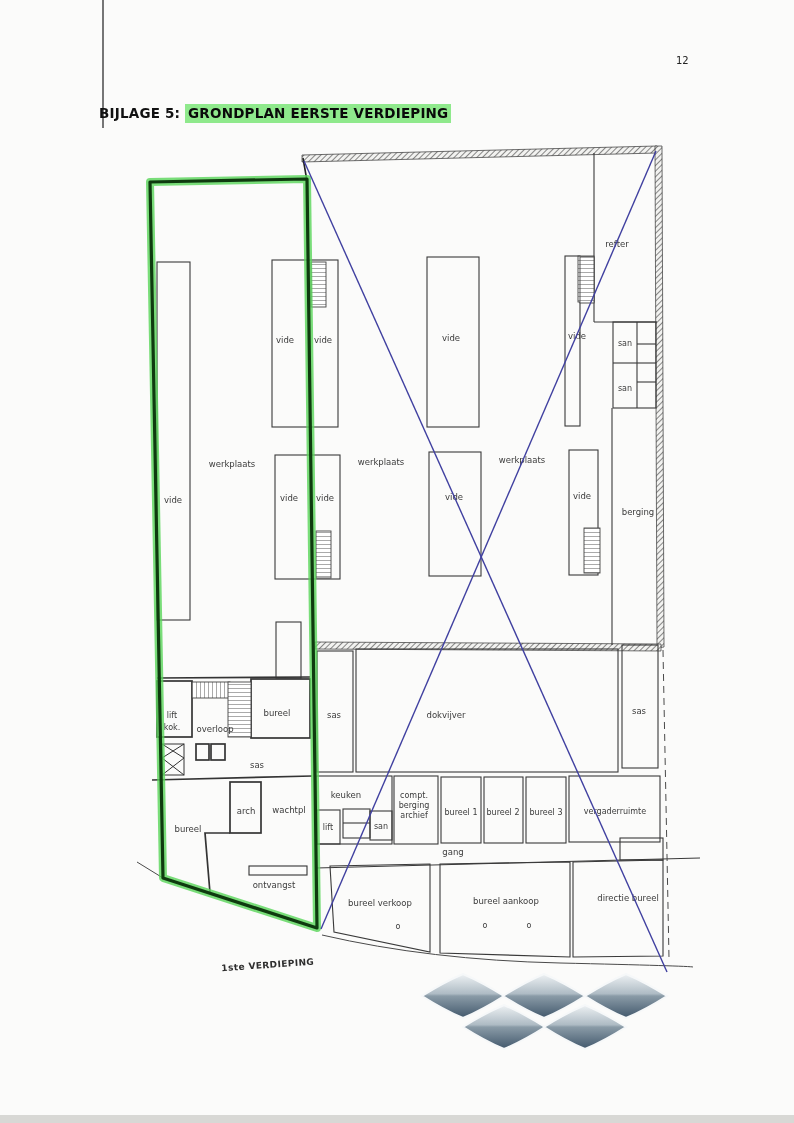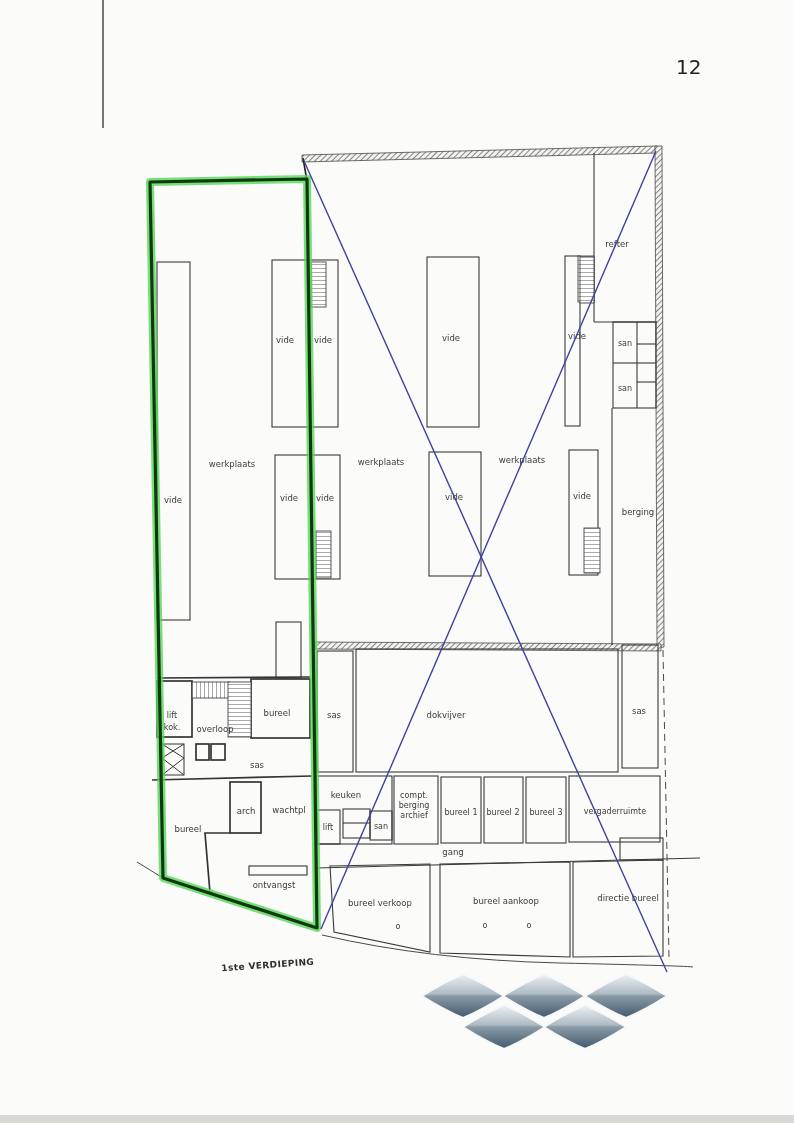--- a/index.html
+++ b/index.html
@@ -1,21 +1,21 @@
 <!DOCTYPE html>
 <html><head>
 <meta charset="utf-8">
 <style>
   html,body{margin:0;padding:0;}
   body{width:794px;height:1123px;position:relative;background:#fbfbfa;overflow:hidden;
        font-family:"DejaVu Sans","Liberation Sans",sans-serif;}
   .page{position:absolute;inset:0;}
   .scan-line-top{position:absolute;left:102px;top:0;width:2px;height:128px;background:#4a4a4a;opacity:.75;}
   .scan-band-bottom{position:absolute;left:0;bottom:0;width:100%;height:8px;background:#d8d8d5;}
-  .page-number{position:absolute;left:676px;top:55px;font-size:20px;color:#222;}
+  .page-number{position:absolute;left:676px;top:55px;font-size:10px;color:#222;}
   .doc-title{position:absolute;left:99px;top:105px;font-size:13.5px;font-weight:bold;color:#111;
              letter-spacing:.2px;white-space:nowrap;}
   .doc-title mark{background:#8fe98c;color:#0a0a0a;padding:1px 3px 2px 3px;}
   svg.plan{position:absolute;left:0;top:0;}
   svg.plan text{font-family:"DejaVu Sans","Liberation Sans",sans-serif;fill:#3b3b3b;font-size:8.5px;
                 text-anchor:middle;}
   svg.plan text.sm{font-size:8px;}
   svg.plan text.cap{font-size:9px;fill:#2e2e2e;font-weight:600;letter-spacing:.4px;}
   .watermark-text{position:absolute;left:352px;top:1052px;font-size:55px;font-weight:bold;
                   color:#7b8a95;letter-spacing:-1px;line-height:1;white-space:nowrap;}
@@ -23,20 +23,21 @@
 </style>
 </head>
 <body>
 
 <div class="page">
 
   <div class="scan-line-top"></div>
 
   <div class="page-number">12</div>
 
+  <div class="doc-title"><span>BIJLAGE 5:</span>&nbsp;<mark>GRONDPLAN EERSTE VERDIEPING</mark></div>
 
   <svg class="plan" width="794" height="1123" viewBox="0 0 794 1123">
     <defs>
       <pattern id="hatch" patternUnits="userSpaceOnUse" width="4" height="4" patternTransform="rotate(45)">
         <rect width="4" height="4" fill="#f2f2f0"></rect>
         <line x1="0" y1="0" x2="0" y2="4" stroke="#6a6a6a" stroke-width="1.6"></line>
       </pattern>
       <pattern id="treadsH" patternUnits="userSpaceOnUse" width="6" height="4">
         <rect width="6" height="4" fill="#fff"></rect>
         <line x1="0" y1="0" x2="6" y2="0" stroke="#555" stroke-width="1"></line>

